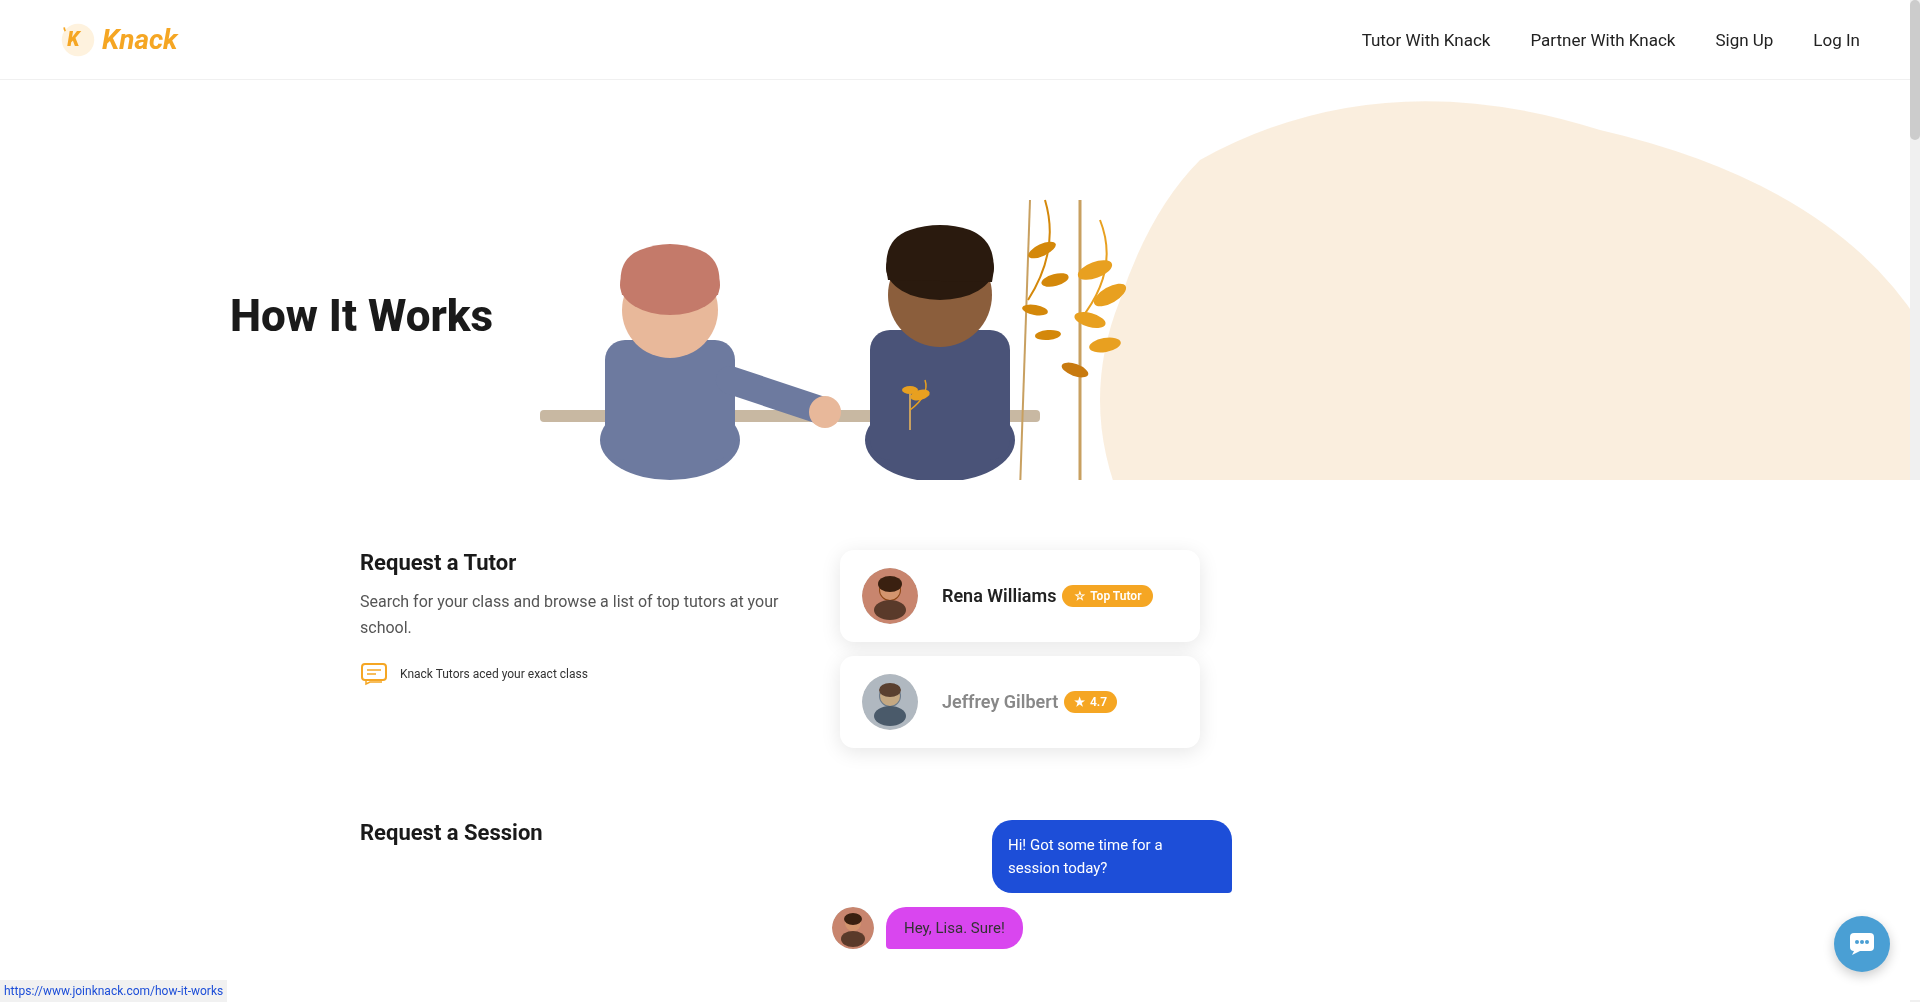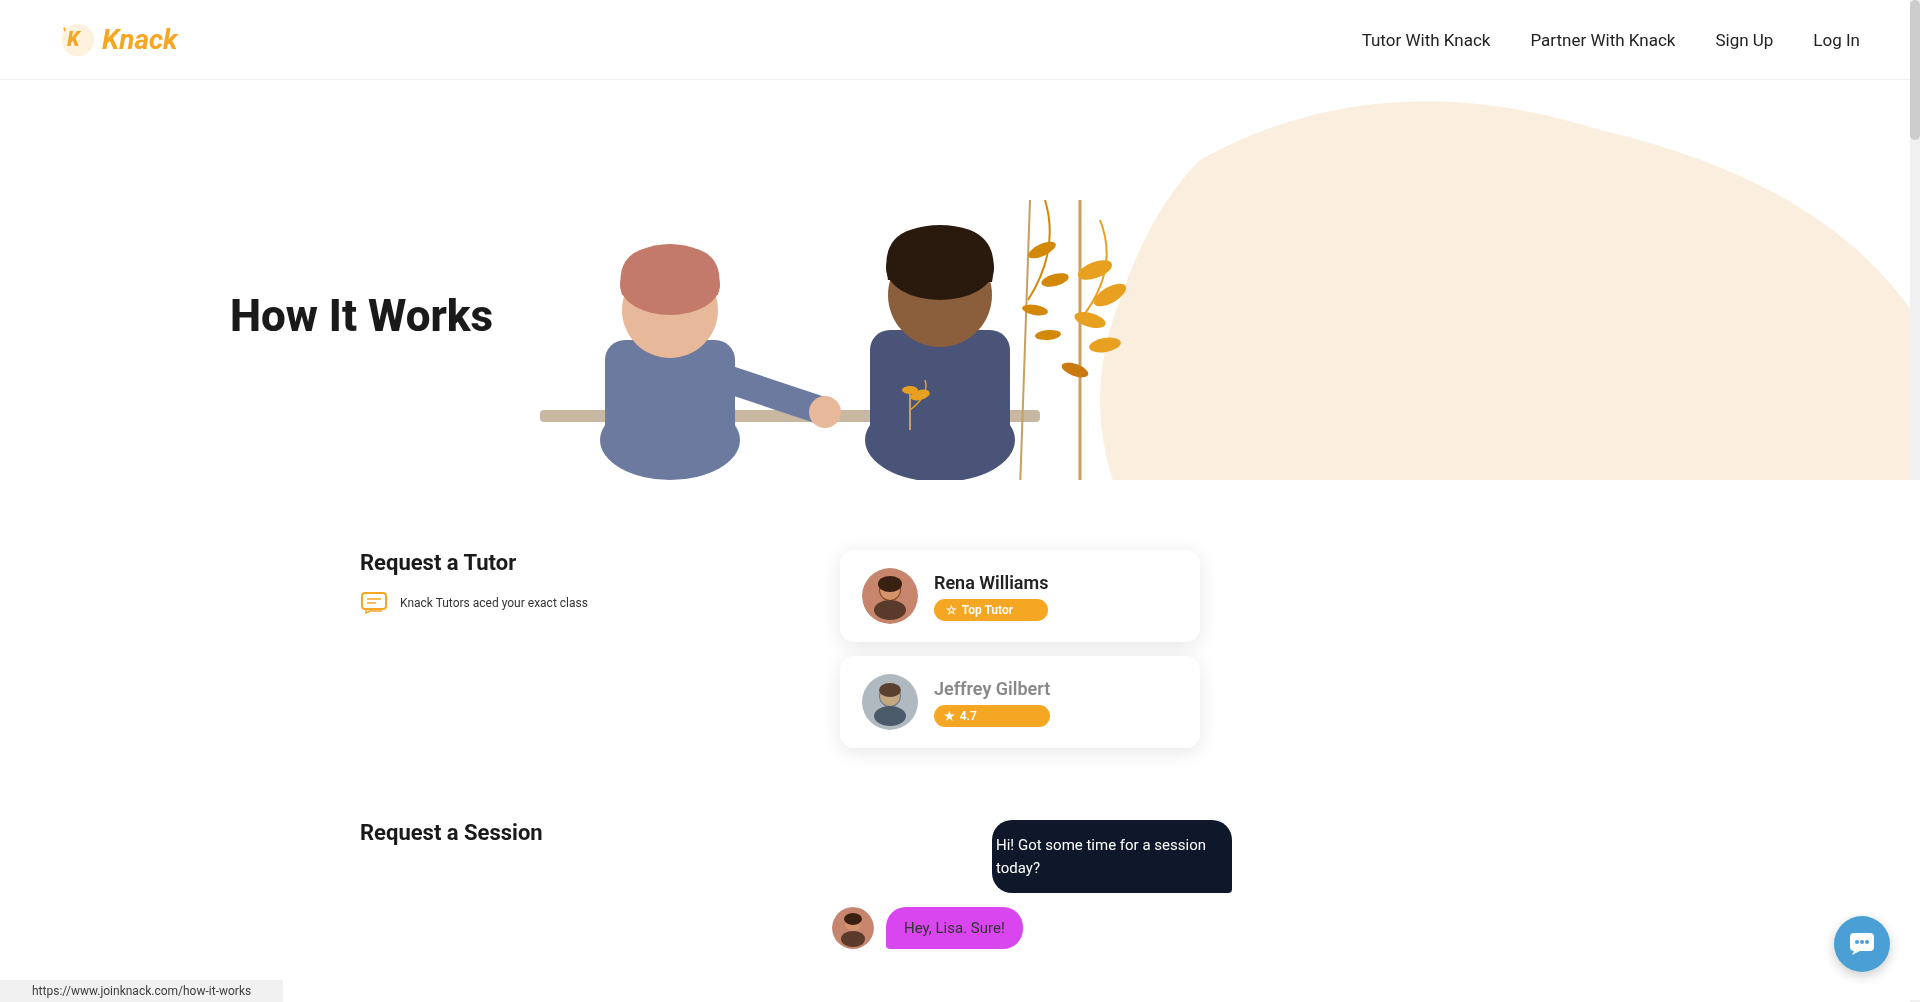--- a/index.html
+++ b/index.html
@@ -132,22 +132,23 @@
       overflow: hidden;
       flex-shrink: 0;
       background: #ddd;
       display: flex;
       align-items: center;
       justify-content: center;
     }
 
     .tutor-info {
       display: flex;
-      flex-direction: column;
+      flex-direction: row;
       gap: 6px;
+      margin-left: 8px;
     }
 
     .tutor-name {
       font-size: 18px;
       font-weight: 600;
       color: #222;
     }
 
     .top-tutor-badge {
       display: inline-flex;
@@ -184,24 +185,24 @@
     }
 
     
     .chat-area {
       display: flex;
       flex-direction: column;
       gap: 14px;
     }
 
     .chat-bubble-orange {
-      background: #0f172a;
+      background: #1d4ed8;
       color: #fff;
       font-size: 15px;
-      padding: 14px 4px;
+      padding: 14px 16px;
       border-radius: 20px 20px 4px 20px;
       max-width: 240px;
       align-self: flex-end;
       line-height: 1.5;
       margin-left: auto;
     }
 
     .chat-reply-row {
       display: flex;
       align-items: center;
@@ -227,23 +228,23 @@
       padding: 12px 18px;
       border-radius: 20px 20px 20px 4px;
     }
 
     
     .url-bar {
       position: fixed;
       bottom: 0;
       left: 0;
       background: rgba(240,240,240,0.95);
-      padding: 4px 32px;
+      padding: 4px 4px;
       font-size: 12px;
-      color: #404040;
+      color: #1d4ed8;
       z-index: 100;
     }
 
     
     .chat-widget {
       position: fixed;
       bottom: 30px;
       right: 30px;
       width: 56px;
       height: 56px;
@@ -353,20 +354,21 @@
       <ellipse cx="628" cy="215" rx="13" ry="5" fill="#d4880a" transform="rotate(-5,628,215)"></ellipse>
     </svg>
 
     <h1 class="how-it-works-title" style="position:absolute;top:210px;left:230px;z-index:3;">How It Works</h1>
 
     <div style="position:absolute;top:400px;left:0;right:0;bottom:0;background:#fff;z-index:2;"></div>
 
     <div style="position:absolute;top:430px;left:0;right:0;z-index:3;display:flex;gap:60px;padding:40px 100px 40px 360px;">
       <div class="section-left">
         <h2 class="section-title">Request a Tutor</h2>
+        <p class="section-desc">Search for your class and browse a list of top tutors at your school.</p>
         <div class="feature-item">
           <svg class="feature-icon" viewBox="0 0 28 28" fill="none">
             <rect x="2" y="4" width="24" height="16" rx="3" stroke="#f5a623" stroke-width="2" fill="none"></rect>
             <path d="M6,20 L6,24 L10,22 L22,22" stroke="#f5a623" stroke-width="1.5" fill="none"></path>
             <line x1="7" y1="10" x2="21" y2="10" stroke="#f5a623" stroke-width="1.5"></line>
             <line x1="7" y1="14" x2="16" y2="14" stroke="#f5a623" stroke-width="1.5"></line>
           </svg>
           <span class="feature-text">Knack Tutors aced your exact class</span>
         </div>
       </div>

